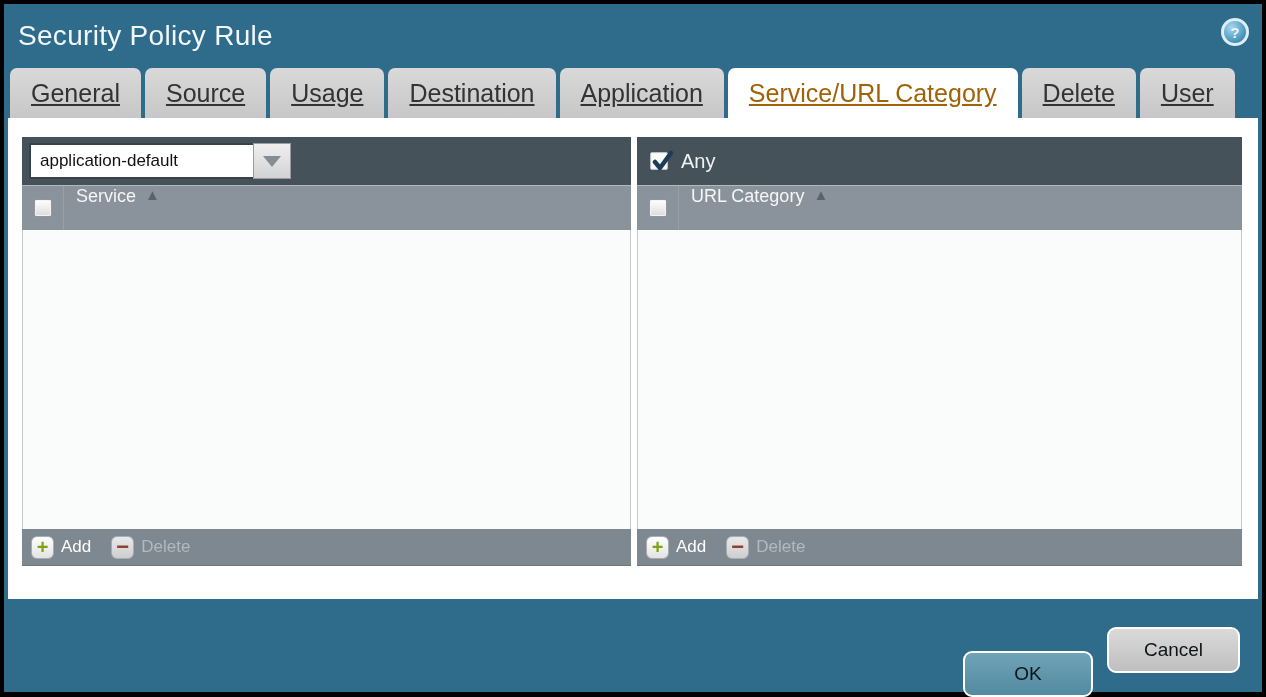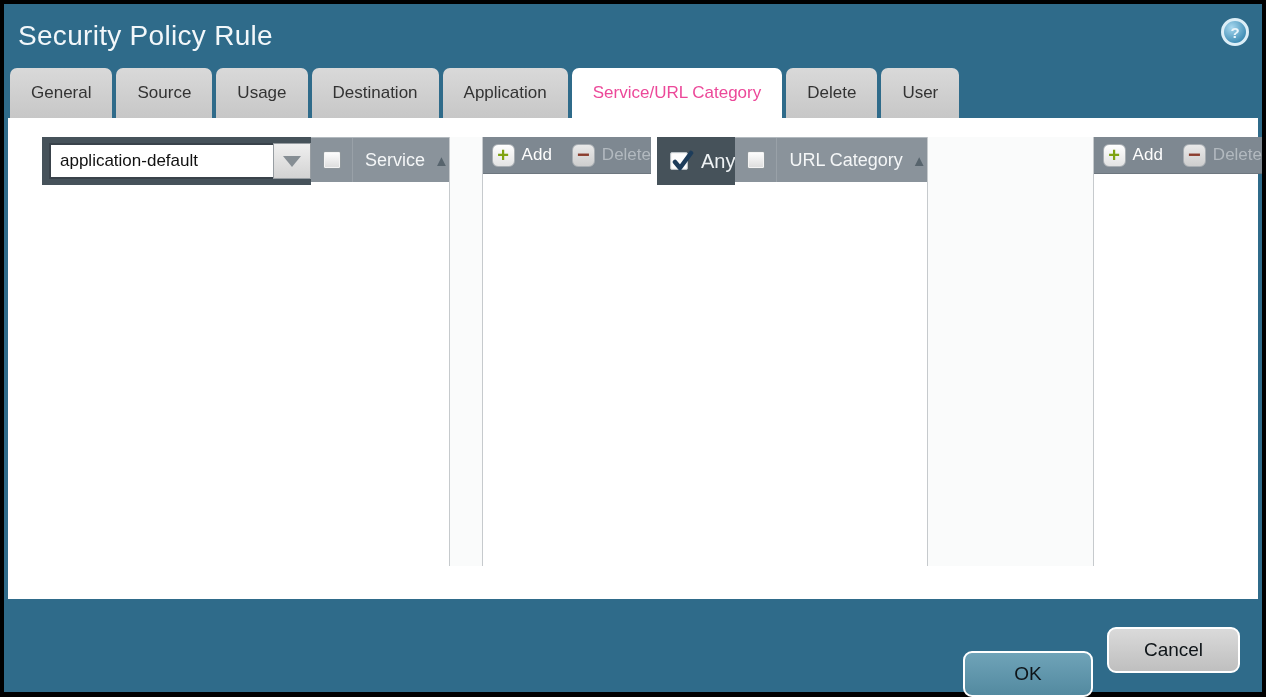--- a/index.html
+++ b/index.html
@@ -18,29 +18,29 @@
     background:radial-gradient(circle at 35% 30%, #a8d8ef, #3f8cb4 75%);
     border:3px solid #dceef7; color:#eaf5fb; font-weight:bold; font-size:15px;
     display:flex; align-items:center; justify-content:center; cursor:pointer;
   }
 
   
   .tabs { position:absolute; left:6px; top:64px; display:flex; gap:4px; height:50px; }
   .tab {
     height:50px; padding:0 21px; display:flex; align-items:center;
     background:linear-gradient(#d9d9d9,#c7c7c7);
-    border-radius:7px 7px 0 0; font-size:17px; color:#333; cursor:pointer; white-space:nowrap;
+    border-radius:7px 7px 0 0; font-size:25px; color:#333; cursor:pointer; white-space:nowrap;text-decoration:underline;
   }
-  .tab.active { background:#fff; color:#ec4899; }
+  .tab.active { background:#fff; color:#a16207; }
 
   
   .content { position:absolute; left:4px; top:114px; width:1250px; height:481px; background:#fff; }
 
   
-  .panel { position:absolute; top:19px; height:429px; display:flex; flex-direction:row;margin-left:20px; }
+  .panel { position:absolute; top:19px; height:429px; display:flex; flex-direction:column; }
   .panel.left  { left:14px;  width:609px; }
   .panel.right { left:629px; width:605px; }
 
   .panel-header { height:48px; background:#46525a; display:flex; align-items:center; padding-left:7px; flex:0 0 auto; }
 
   .combo { display:flex; height:36px; }
   .combo-value {
     width:224px; background:#fff; border:2px solid #39424a; border-right:none;
     font-size:17px; color:#111; display:flex; align-items:center; padding:0 9px;
   }
@@ -55,21 +55,21 @@
     width:18px; height:18px; border:1px solid #8f979c; border-radius:2px;
     background:linear-gradient(#ffffff,#dcdcdc); box-shadow:inset 0 0 0 1px #f4f4f4;
     margin-left:6px; position:relative; cursor:pointer; flex:0 0 auto;
   }
   .checkbox.checked { background:#fdfdfd; border-color:#b9c0c5; }
   .checkbox.checked svg { position:absolute; left:0px; top:-3px; }
   .any-label { color:#eef2f4; font-size:20px; margin-left:13px; }
 
   .col-header {
     height:45px; background:#8a939b; border-top:1px solid #b2b9be;
-    display:flex; align-items:center; color:#f4f6f7; font-size:18px; flex:0 0 auto;
+    display:flex; align-items:flex-start; color:#f4f6f7; font-size:18px; flex:0 0 auto;
   }
   .cb-cell { width:42px; align-self:stretch; display:flex; align-items:center; justify-content:center; border-right:1px solid #99a1a8; }
   .cb-cell .checkbox { margin-left:0; }
   .col-label { margin-left:12px; }
   .sort-icon { margin-left:9px; color:#57646d; font-size:15px; }
 
   .panel-body { flex:1 1 auto; background:#fafbfb; border-left:1px solid #c6cacd; border-right:1px solid #c6cacd; }
 
   .panel-toolbar {
     height:37px; background:#7e8891; display:flex; align-items:center;

